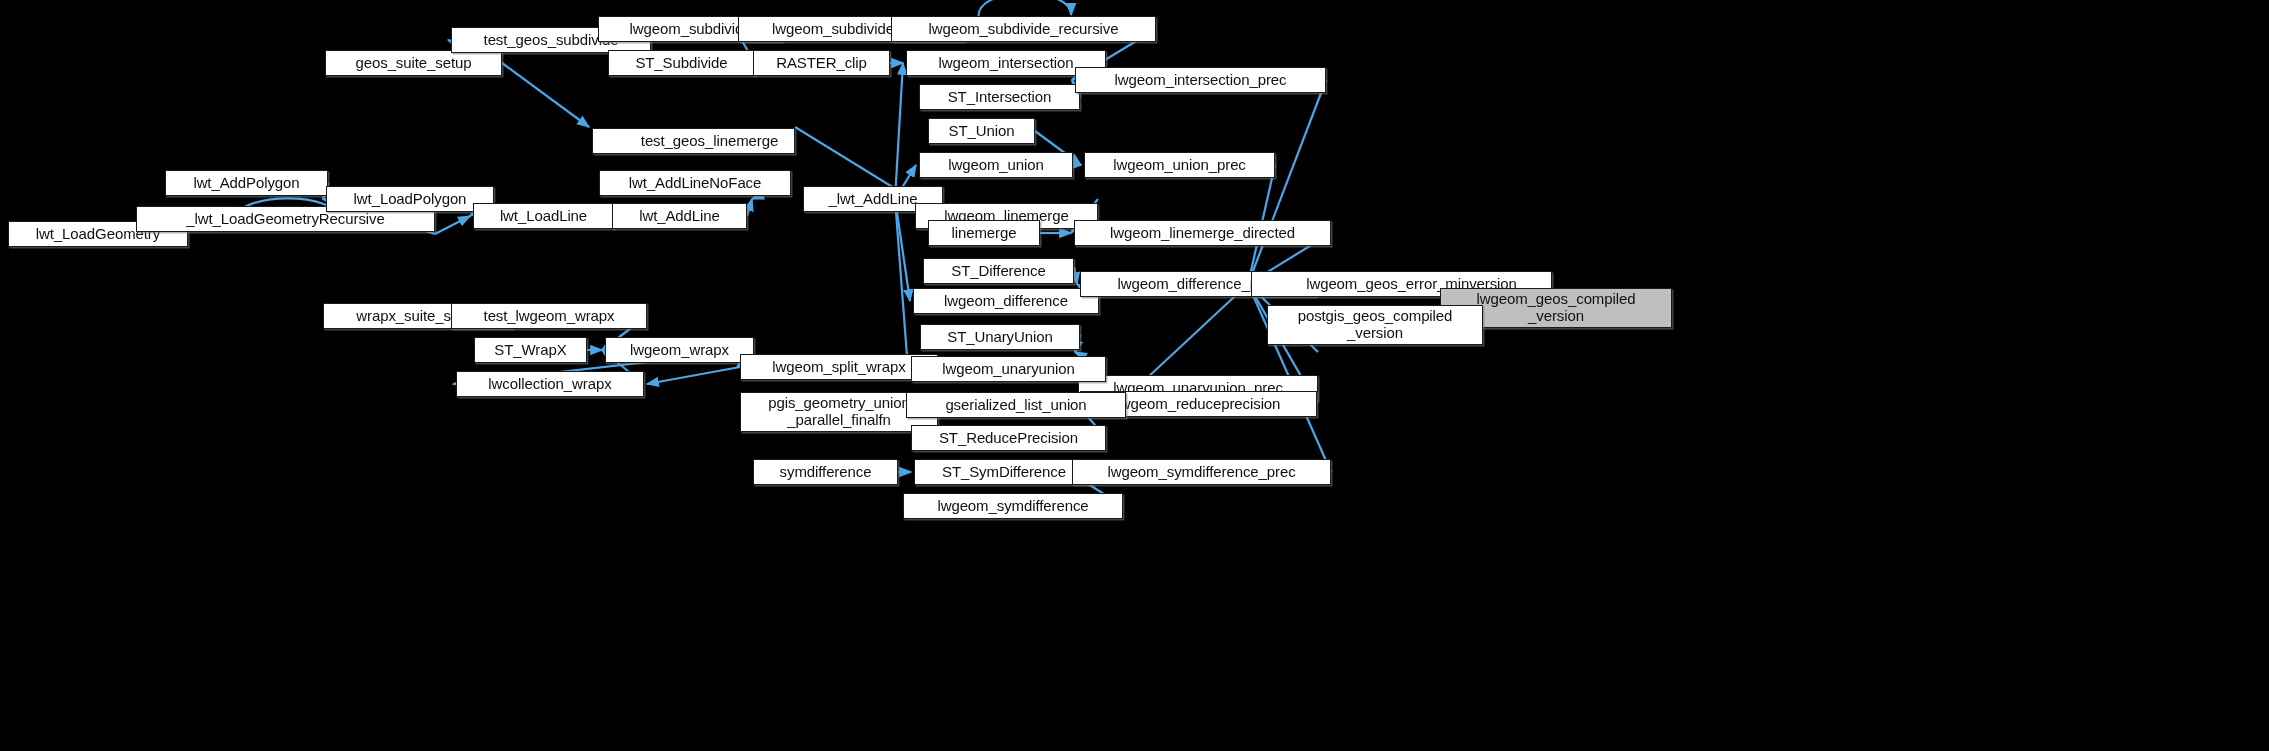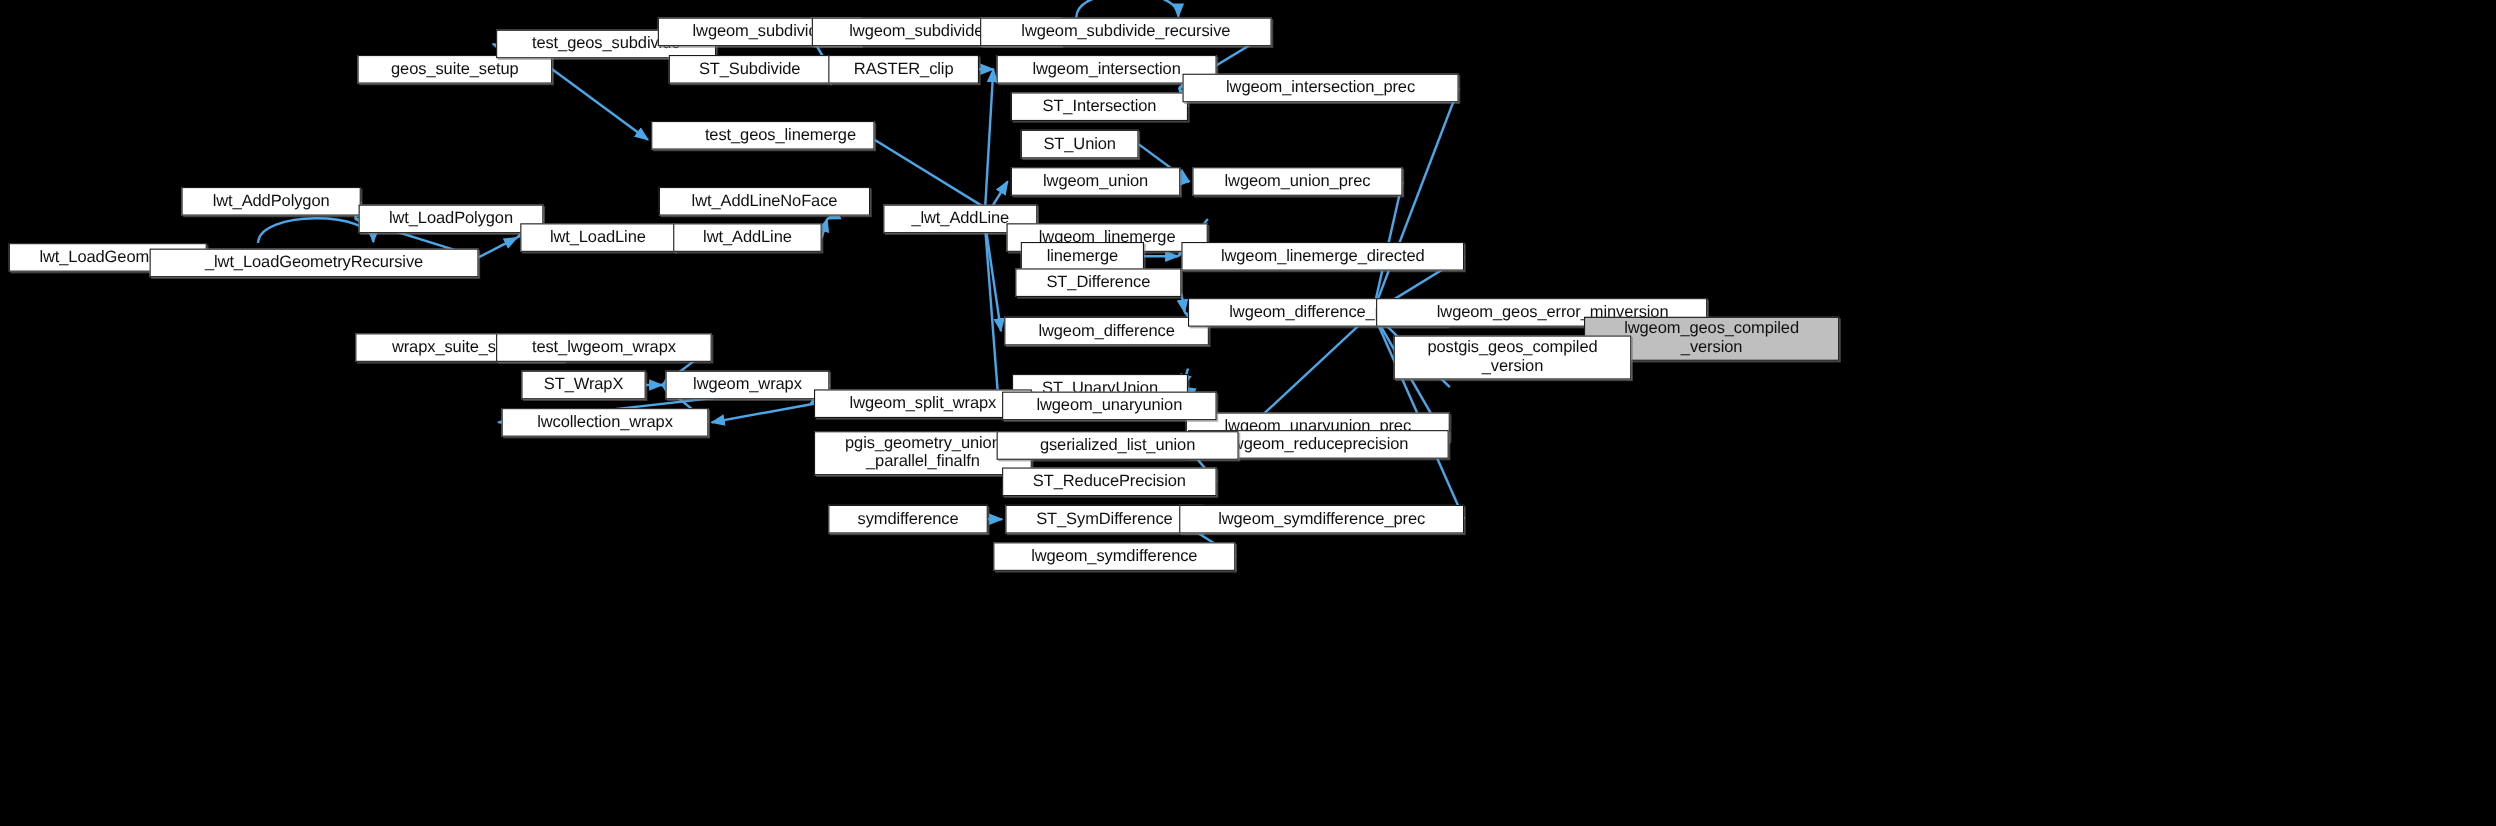--- a/index.html
+++ b/index.html
@@ -116,55 +116,55 @@
         <path d="M 1106 438 L 1077 404" class="edge-path" marker-end="url(#arrow)"></path>
         <path d="M 1317 404 L 1248 284" class="edge-path" marker-end="url(#arrow)"></path>
         <path d="M 898 472 L 911 472" class="edge-path" marker-end="url(#arrow)"></path>
         <path d="M 1094 472 L 1069 472" class="edge-path" marker-end="url(#arrow)"></path>
         <path d="M 1123 506 L 1069 472" class="edge-path" marker-end="url(#arrow)"></path>
         <path d="M 1331 472 L 1248 284" class="edge-path" marker-end="url(#arrow)"></path>
       </g>
   </svg>
   <div id="nodes-group">
       <div class="node" style="left: 8px; top: 221px; width: 180px; height: 26px;">lwt_LoadGeometry</div>
-      <div class="node" style="left: 136px; top: 226px; width: 299px; height: 26px;">_lwt_LoadGeometryRecursive</div>
+      <div class="node" style="left: 136px; top: 206px; width: 299px; height: 26px;">_lwt_LoadGeometryRecursive</div>
       <div class="node" style="left: 165px; top: 170px; width: 163px; height: 26px;">lwt_AddPolygon</div>
       <div class="node" style="left: 326px; top: 186px; width: 168px; height: 26px;">lwt_LoadPolygon</div>
       <div class="node" style="left: 473px; top: 203px; width: 141px; height: 26px;">lwt_LoadLine</div>
       <div class="node" style="left: 612px; top: 203px; width: 135px; height: 26px;">lwt_AddLine</div>
       <div class="node" style="left: 325px; top: 50px; width: 177px; height: 26px;">geos_suite_setup</div>
       <div class="node" style="left: 451px; top: 27px; width: 200px; height: 26px;">test_geos_subdivide</div>
       <div class="node" style="left: 598px; top: 16px; width: 185px; height: 26px;">lwgeom_subdivide</div>
       <div class="node" style="left: 608px; top: 50px; width: 147px; height: 26px;">ST_Subdivide</div>
       <div class="node" style="left: 738px; top: 16px; width: 227px; height: 26px;">lwgeom_subdivide_prec</div>
       <div class="node" style="left: 891px; top: 16px; width: 265px; height: 26px;">lwgeom_subdivide_recursive</div>
       <div class="node" style="left: 753px; top: 50px; width: 137px; height: 26px;">RASTER_clip</div>
       <div class="node" style="left: 906px; top: 50px; width: 200px; height: 26px;">lwgeom_intersection</div>
       <div class="node" style="left: 919px; top: 84px; width: 161px; height: 26px;">ST_Intersection</div>
       <div class="node" style="left: 1075px; top: 67px; width: 251px; height: 26px;">lwgeom_intersection_prec</div>
-      <div class="node" style="left: 592px; top: 110px; width: 203px; height: 26px; padding-left: 32px;">test_geos_linemerge</div>
+      <div class="node" style="left: 592px; top: 128px; width: 203px; height: 26px; padding-left: 32px;">test_geos_linemerge</div>
       <div class="node" style="left: 928px; top: 118px; width: 107px; height: 26px;">ST_Union</div>
       <div class="node" style="left: 919px; top: 152px; width: 154px; height: 26px;">lwgeom_union</div>
       <div class="node" style="left: 1084px; top: 152px; width: 191px; height: 26px;">lwgeom_union_prec</div>
       <div class="node" style="left: 599px; top: 170px; width: 192px; height: 26px;">lwt_AddLineNoFace</div>
       <div class="node" style="left: 755px; top: 186px; width: 140px; height: 26px; margin-left: 48px;">_lwt_AddLine</div>
       <div class="node" style="left: 915px; top: 203px; width: 183px; height: 26px;">lwgeom_linemerge</div>
       <div class="node" style="left: 928px; top: 220px; width: 112px; height: 26px;">linemerge</div>
       <div class="node" style="left: 1074px; top: 220px; width: 257px; height: 26px;">lwgeom_linemerge_directed</div>
-      <div class="node" style="left: 923px; top: 244px; width: 151px; height: 26px;">ST_Difference</div>
+      <div class="node" style="left: 923px; top: 258px; width: 151px; height: 26px;">ST_Difference</div>
       <div class="node" style="left: 913px; top: 288px; width: 186px; height: 26px;">lwgeom_difference</div>
       <div class="node" style="left: 1080px; top: 271px; width: 236px; height: 26px;">lwgeom_difference_prec</div>
       <div class="node" style="left: 1251px; top: 271px; width: 301px; height: 26px; padding-left: 20px;">lwgeom_geos_error_minversion</div>
       <div class="node current" style="left: 1440px; top: 288px; width: 232px; height: 40px;">lwgeom_geos_compiled
 _version</div>
       <div class="node" style="left: 1267px; top: 305px; width: 216px; height: 40px;">postgis_geos_compiled
 _version</div>
       <div class="node" style="left: 323px; top: 303px; width: 190px; height: 26px;">wrapx_suite_setup</div>
       <div class="node" style="left: 451px; top: 303px; width: 196px; height: 26px;">test_lwgeom_wrapx</div>
-      <div class="node" style="left: 920px; top: 340px; width: 160px; height: 26px;">ST_UnaryUnion</div>
+      <div class="node" style="left: 920px; top: 324px; width: 160px; height: 26px;">ST_UnaryUnion</div>
       <div class="node" style="left: 474px; top: 337px; width: 113px; height: 26px;">ST_WrapX</div>
       <div class="node" style="left: 605px; top: 337px; width: 149px; height: 26px;">lwgeom_wrapx</div>
       <div class="node" style="left: 1078px; top: 339px; width: 240px; height: 26px; margin-top: 36px;">lwgeom_unaryunion_prec</div>
       <div class="node" style="left: 740px; top: 354px; width: 198px; height: 26px;">lwgeom_split_wrapx</div>
       <div class="node" style="left: 911px; top: 356px; width: 195px; height: 26px;">lwgeom_unaryunion</div>
       <div class="node" style="left: 456px; top: 371px; width: 188px; height: 26px;">lwcollection_wrapx</div>
       <div class="node" style="left: 1080px; top: 391px; width: 237px; height: 26px;">lwgeom_reduceprecision</div>
       <div class="node" style="left: 740px; top: 392px; width: 198px; height: 40px;">pgis_geometry_union
 _parallel_finalfn</div>
       <div class="node" style="left: 906px; top: 392px; width: 220px; height: 26px;">gserialized_list_union</div>

